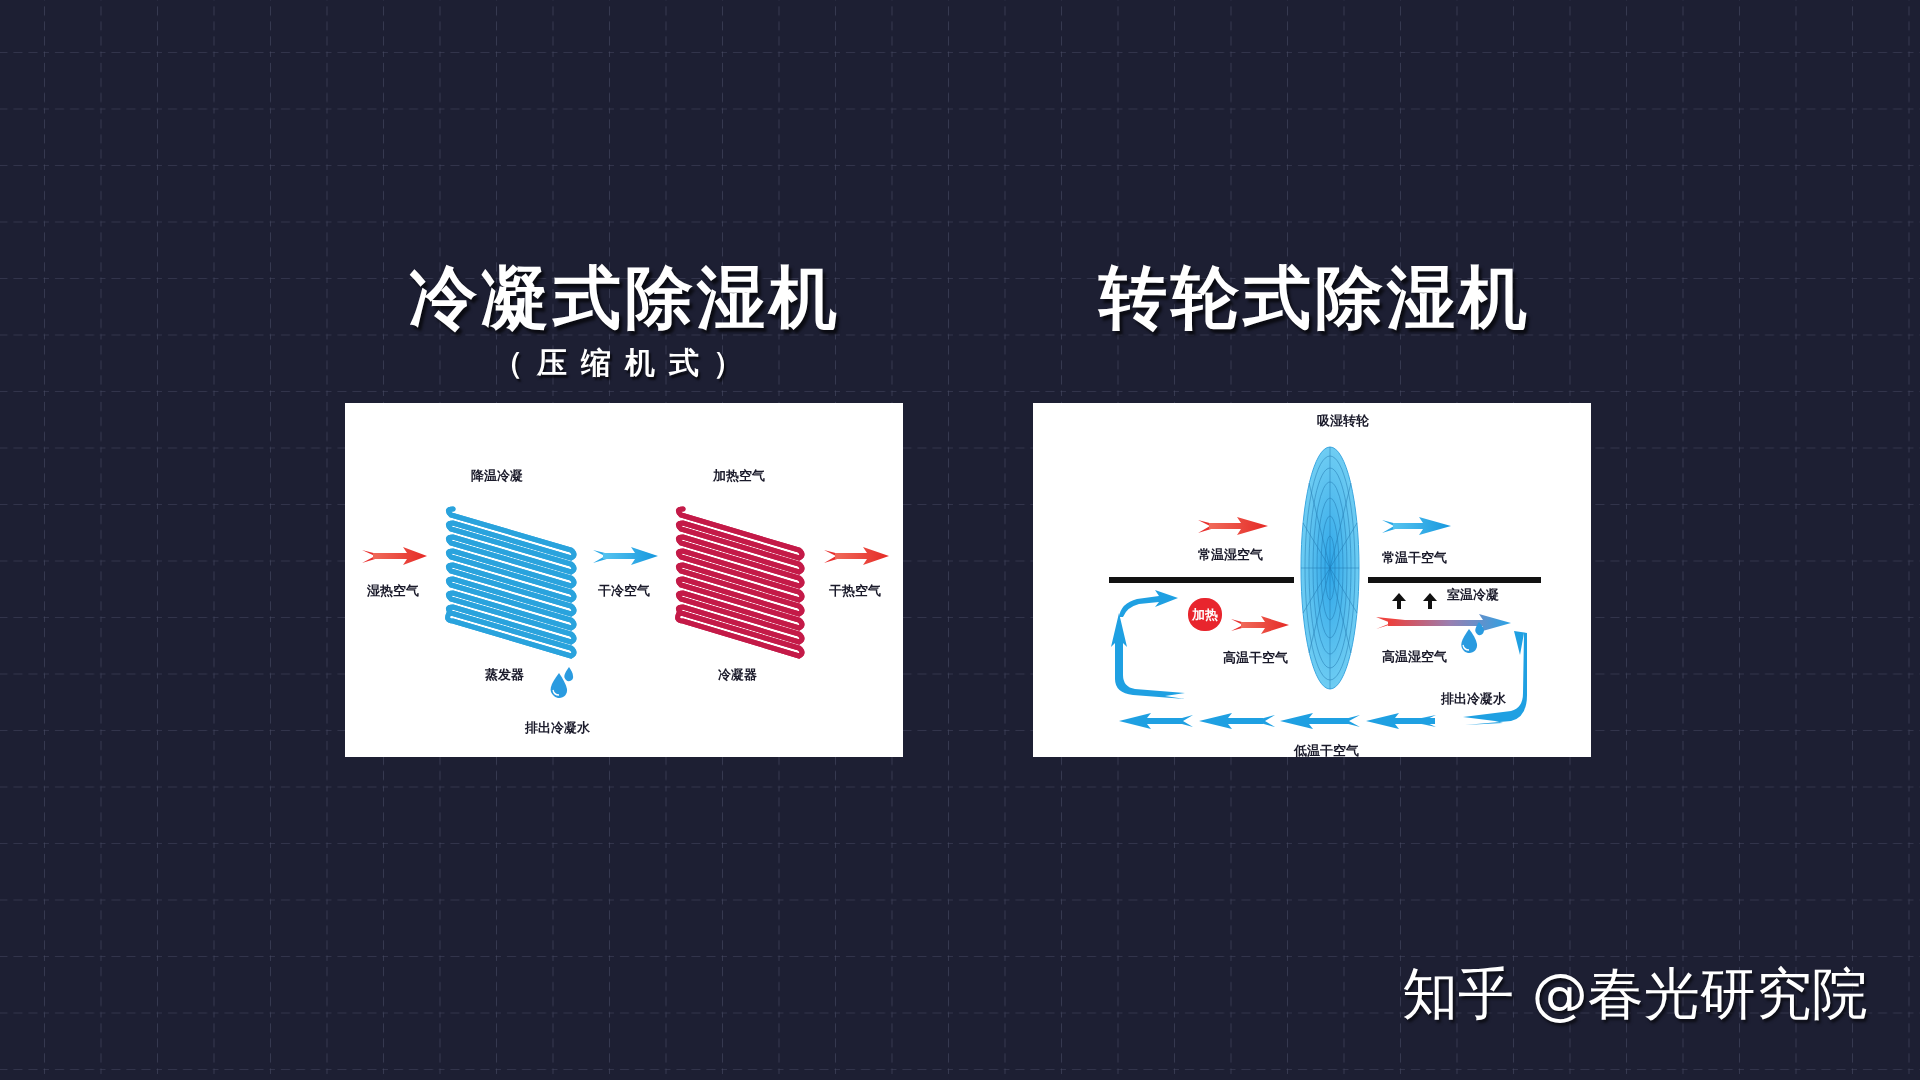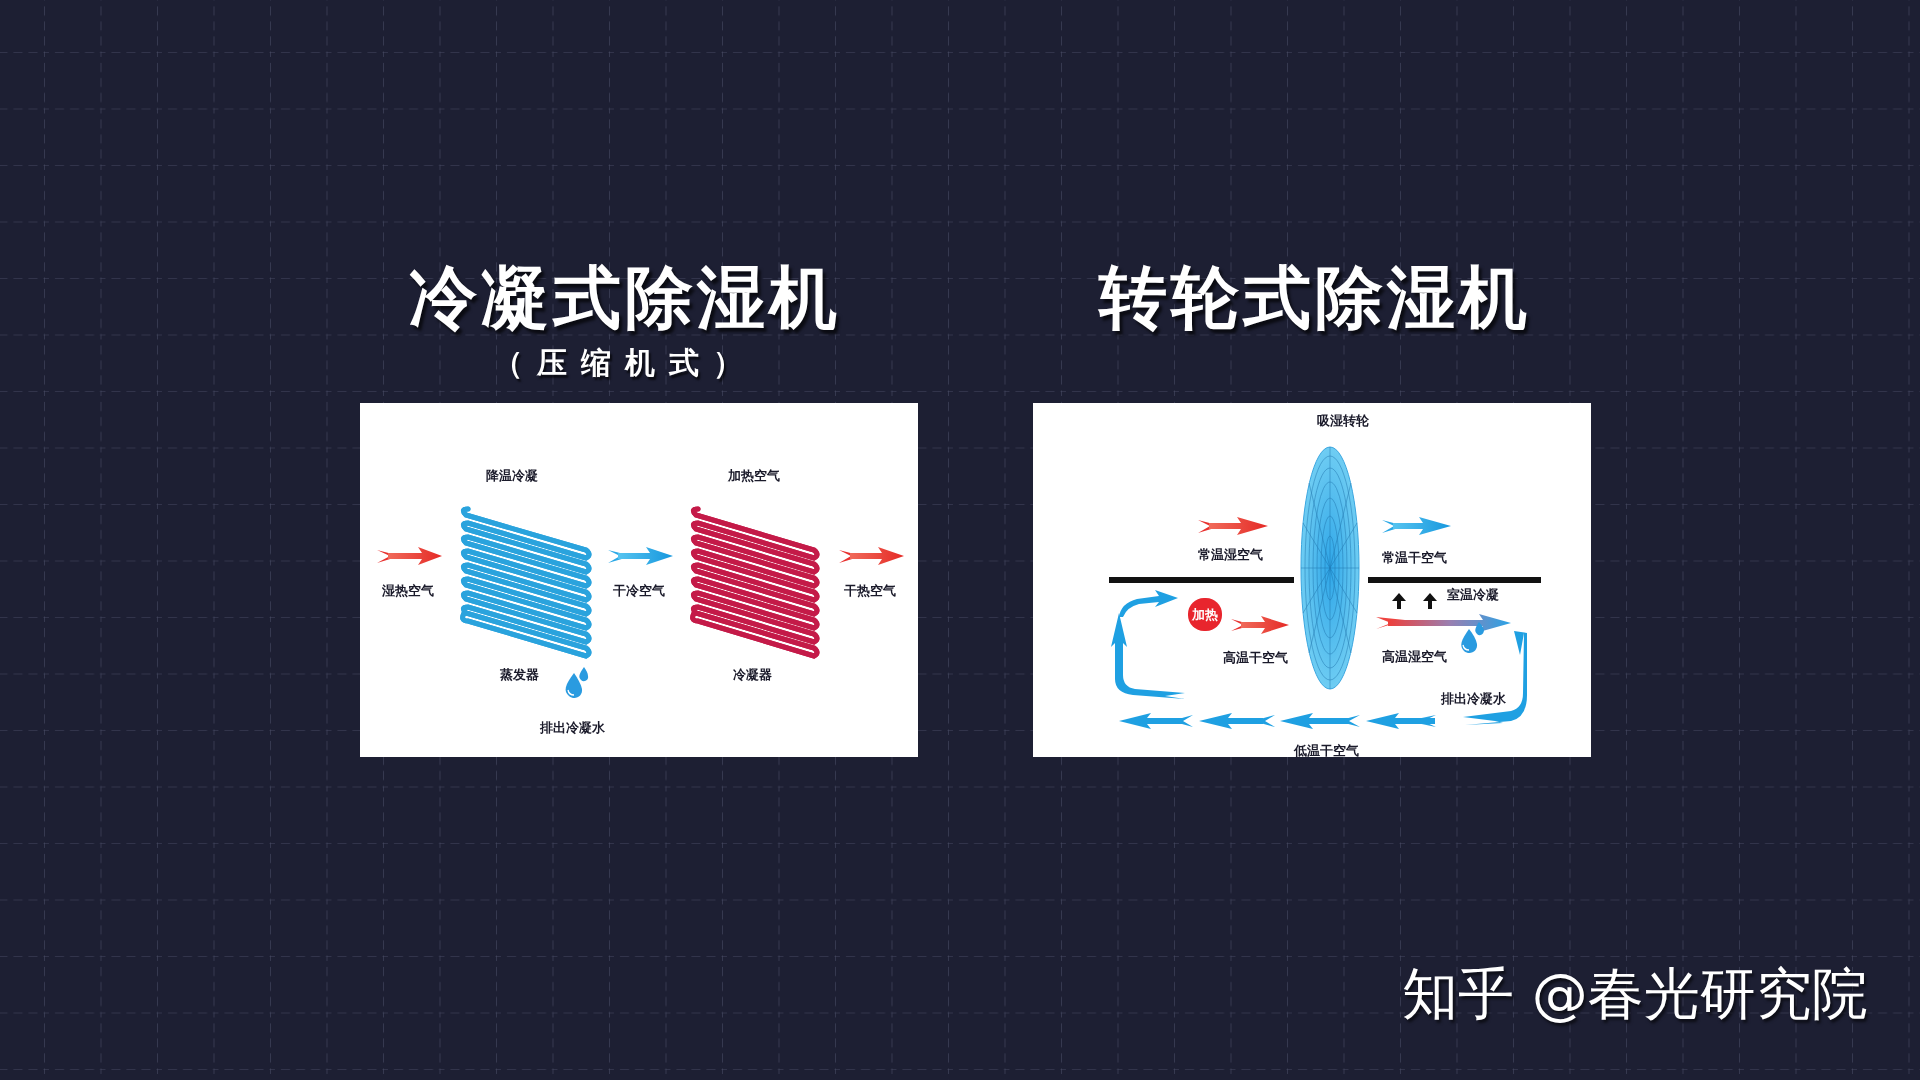--- a/index.html
+++ b/index.html
@@ -51,21 +51,21 @@
       <line x1="0" y1="0" x2="56.5" y2="0" stroke="#474a63" stroke-width="1.2" stroke-dasharray="9 6" stroke-dashoffset="4"></line>
     </pattern>
   </defs>
   <rect width="1920" height="1080" fill="url(#gp)"></rect>
 </svg>
 
 <div class="title" style="left:395px; top:262px; width:460px;font-family:Liberation Serif, serif;">冷凝式除湿机</div>
 <div class="subtitle" style="left:470px; top:346px; width:310px;text-align:center;">（压缩机式）</div>
 <div class="title" style="left:1085px; top:262px; width:460px;">转轮式除湿机</div>
 
-<div class="panel" style="left:345px; top:403px; width:558px; height:354px;margin-left:15px;">
+<div class="panel" style="left:345px; top:403px; width:558px; height:354px;">
   <svg width="558" height="354">
     <defs>
       <linearGradient id="redArrowG" x1="0" x2="1">
           <stop offset="0" stop-color="#f06a5a"></stop>
           <stop offset="1" stop-color="#e52a26"></stop>
         </linearGradient>
       <linearGradient id="blueArrowG" x1="0" x2="1">
           <stop offset="0" stop-color="#56c4f0"></stop>
           <stop offset="1" stop-color="#1697de"></stop>
         </linearGradient>

